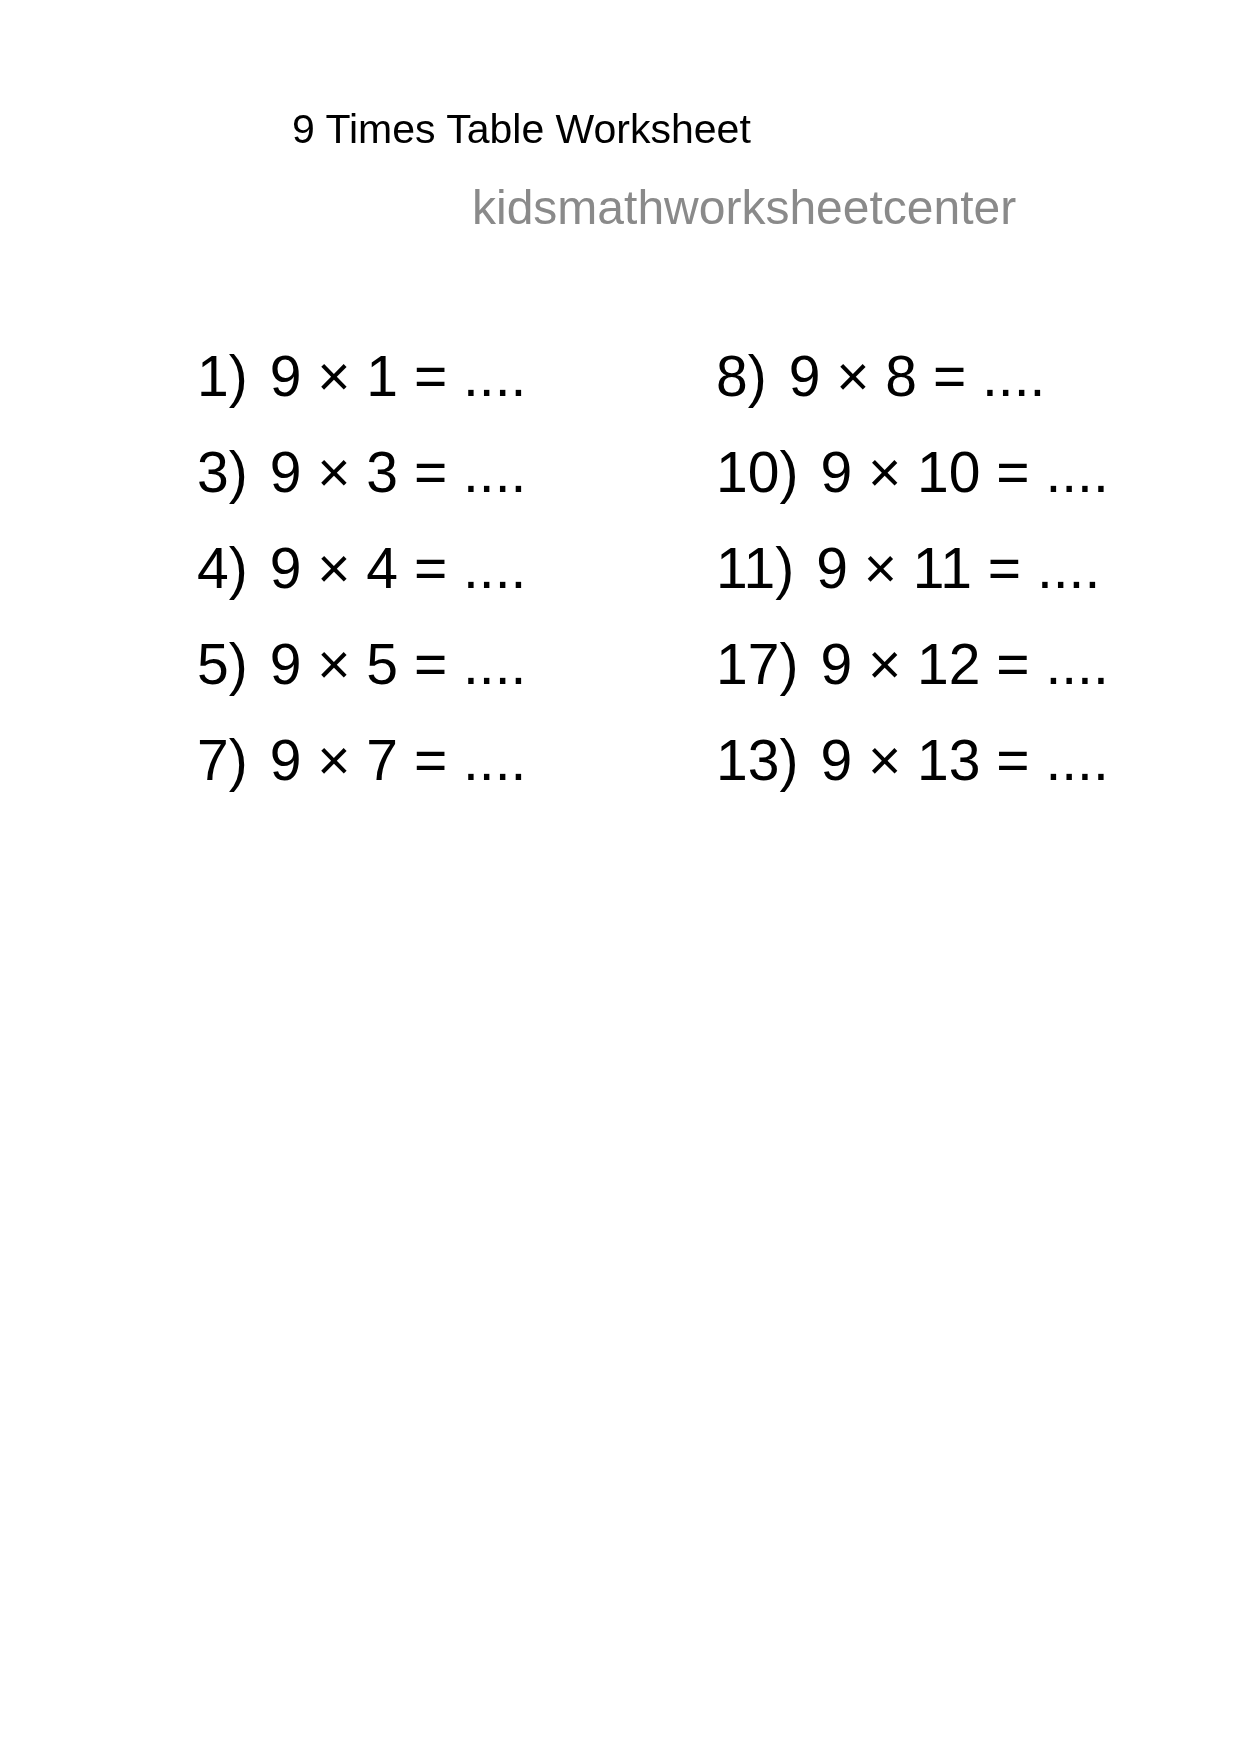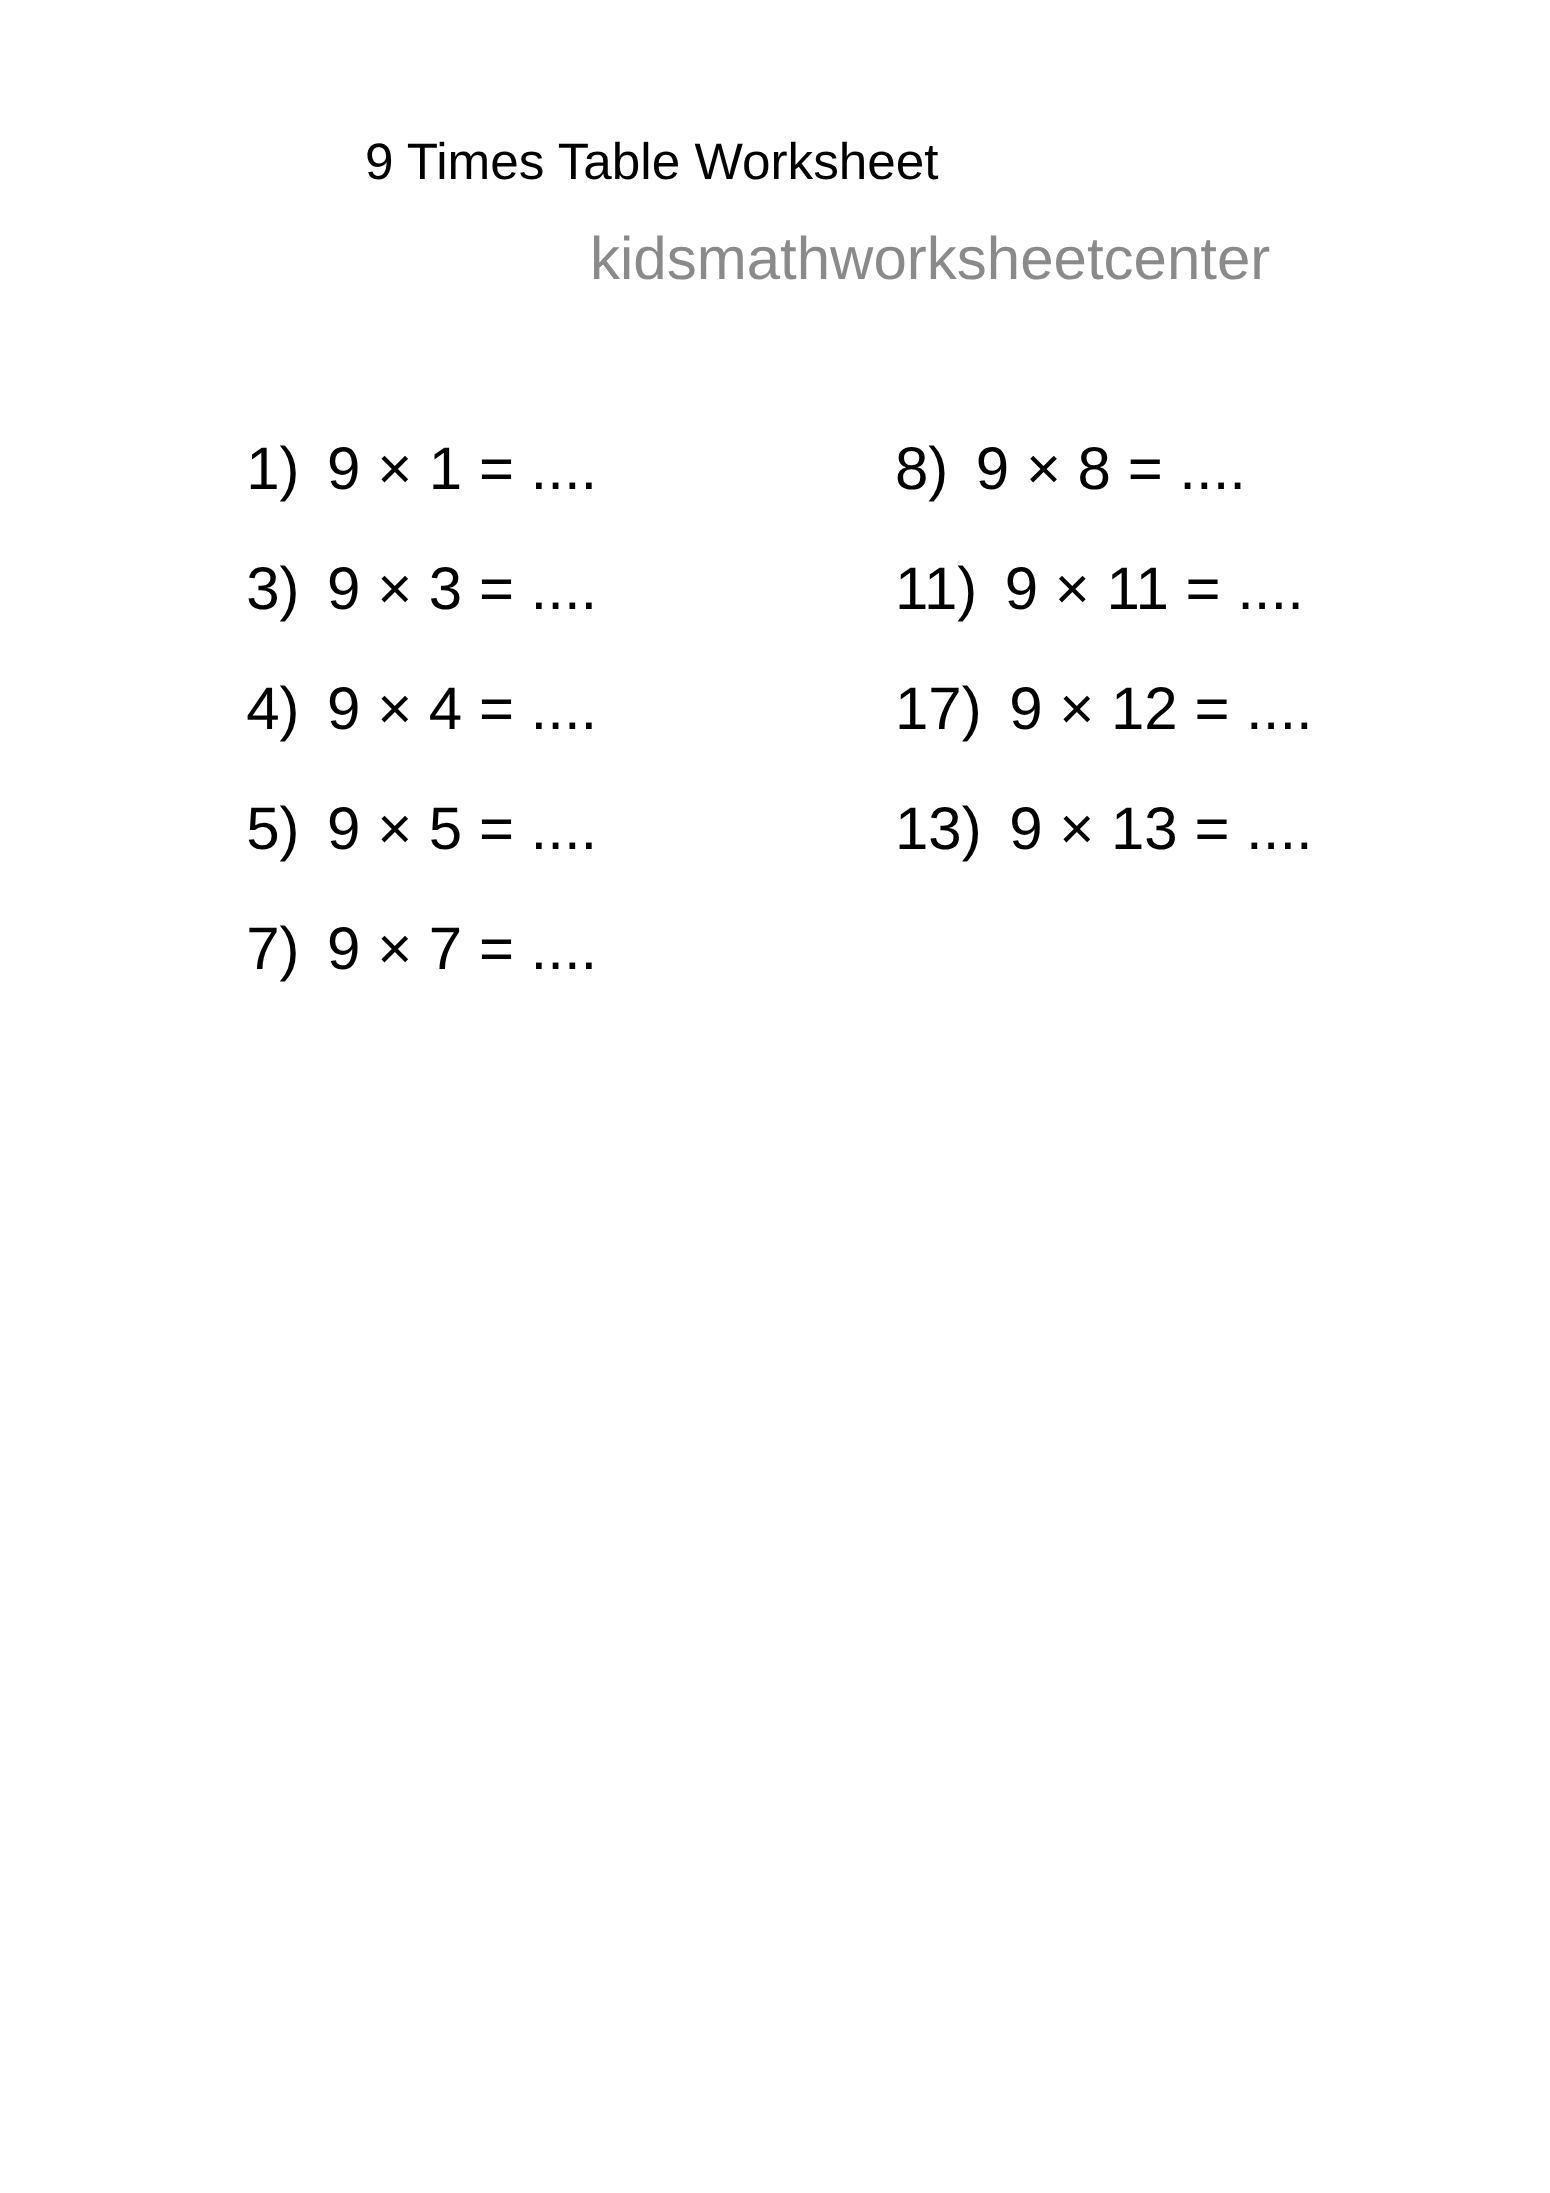--- a/index.html
+++ b/index.html
@@ -39,21 +39,21 @@
   }
   .col {
     position: absolute;
     top: 328px;
   }
   .col-left  { left: 197px; }
   .col-right { left: 716px; }
   .row {
     height: 96px;
     line-height: 96px;
-    font-size: 48px;
+    font-size: 57px;
     color: var(--text-color, #000000);
     white-space: nowrap;
   }
   .num {
     display: inline-block;
     margin-right: 22px;
   }
   .eq {
     display: inline-block;
   }
@@ -82,20 +82,23 @@
     <div class="row">
       <span class="num">7)</span><span class="eq">9 × 7 = ....</span>
     </div>
   </div>
 
   <div class="col col-right">
     <div class="row">
       <span class="num">8)</span><span class="eq">9 × 8 = ....</span>
     </div>
     <div class="row">
+      <span class="num">10)</span><span class="eq">9 × 10 = ....</span>
+    </div>
+    <div class="row">
       <span class="num">11)</span><span class="eq">9 × 11 = ....</span>
     </div>
     <div class="row">
       <span class="num">17)</span><span class="eq">9 × 12 = ....</span>
     </div>
     <div class="row">
       <span class="num">13)</span><span class="eq">9 × 13 = ....</span>
     </div>
   </div>
 

